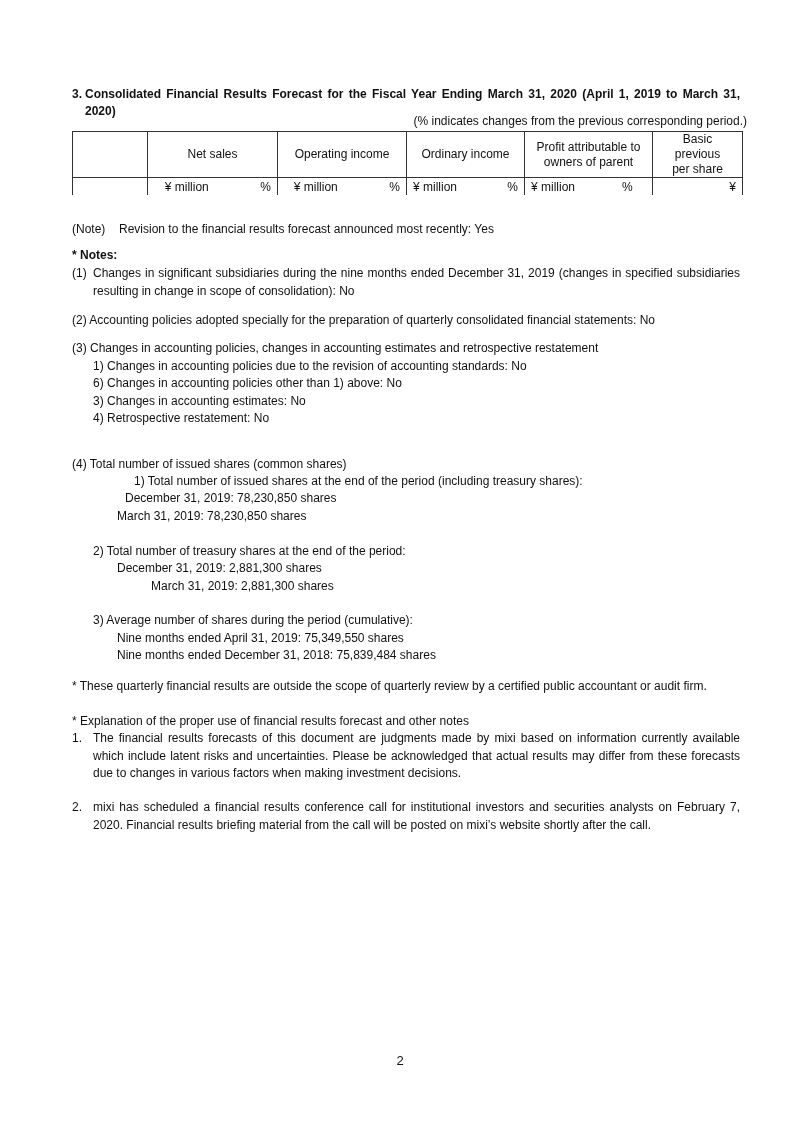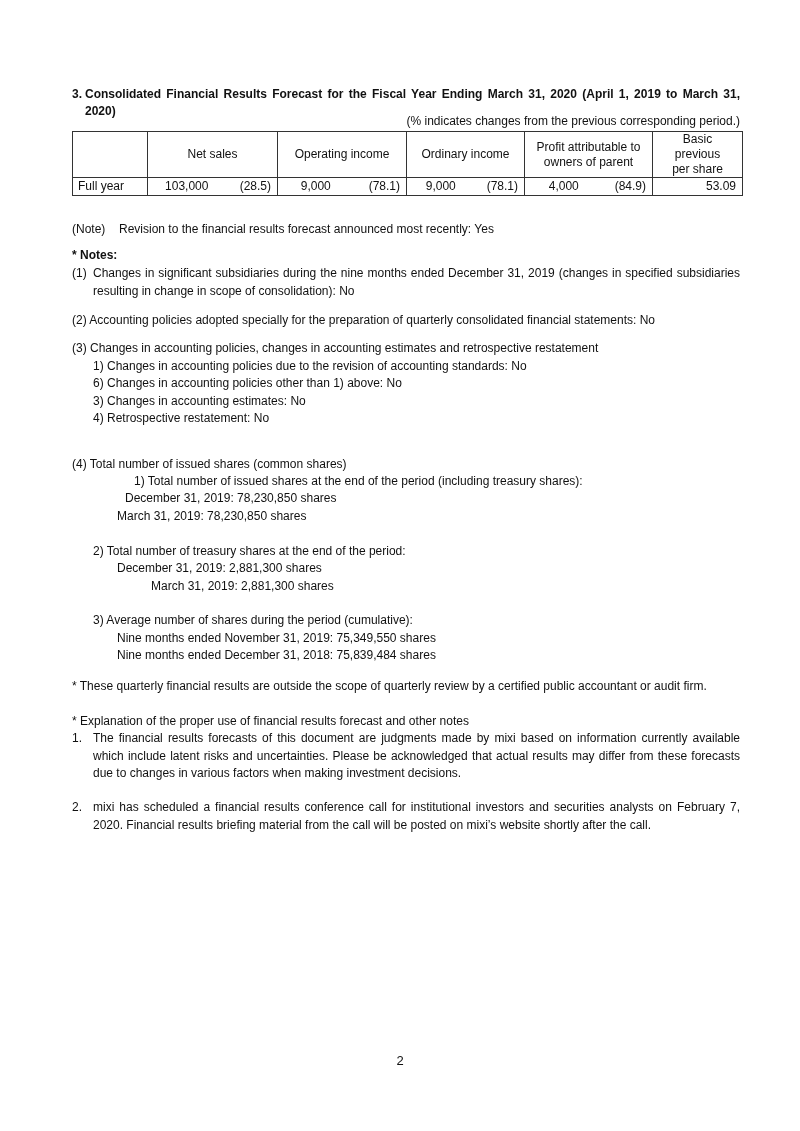--- a/index.html
+++ b/index.html
@@ -10,21 +10,21 @@
   }
   .abs { position: absolute; }
   .line { position: absolute; white-space: nowrap; line-height: 15px; font-size: 12px; }
   .bold { font-weight: bold; }
 
   
   #sec-title { left: 72px; top: 86px; width: 668px; font-weight: bold; font-size: 12px; line-height: 17px; }
   #sec-title .num { position: absolute; left: 0; top: 0; }
   #sec-title .txt { display: block; margin-left: 13px; text-align: justify; text-align-last: left; }
 
-  #pct-note { right: 60px; top: 114px; }
+  #pct-note { right: 53px; top: 114px; }
 
   
   table.fc {
     position: absolute; left: 72px; top: 131px; width: 670px;
     border-collapse: collapse; font-size: 12px; table-layout: fixed;
   }
   table.fc td { padding: 0 6px; border: 0; }
   table.fc tr.hdr td { height: 44px; text-align: center; border: 1px solid #333; line-height: 15px; }
   table.fc tr.units td { height: 16px; line-height: 16px; padding-top: 1px; }
   table.fc tr.vals td { height: 17px; line-height: 17px; }
@@ -72,31 +72,31 @@
     <td colspan="2">
       <span>Profit attributable to</span><br>
       <span>owners of parent</span>
     </td>
     <td>
       <span>Basic</span><br>
       <span>previous</span><br>
       <span>per share</span>
     </td>
   </tr>
-  <tr class="vals">
-    <td class="lft bl br c-label">Full year</td>
-    <td class="ctr">103,000</td>
-    <td class="rt br">(28.5)</td>
-    <td class="ctr">9,000</td>
-    <td class="rt br">(78.1)</td>
-    <td class="ctr">9,000</td>
-    <td class="rt br">(78.1)</td>
-    <td class="ctr">4,000</td>
-    <td class="rt br">(84.9)</td>
-    <td class="rt br">53.09</td>
+  <tr class="units">
+    <td class="bl br"></td>
+    <td class="ctr bl">¥ million</td>
+    <td class="rt br">%</td>
+    <td class="ctr">¥ million</td>
+    <td class="rt br">%</td>
+    <td class="lft">¥ million</td>
+    <td class="rt br">%</td>
+    <td class="lft">¥ million</td>
+    <td class="ctr br">%</td>
+    <td class="rt br">¥</td>
   </tr>
 </tbody>
   </table>
 
 <div id="note-line" class="line">
   <span class="lbl">(Note)</span><span>Revision to the financial results forecast announced most recently: Yes</span>
 </div>
 
 <div class="line bold" style="left:72px; top:248px;">* Notes:</div>
 
@@ -116,21 +116,21 @@
 <div class="line" style="left:72px; top:457px;">(4)  Total number of issued shares (common shares)</div>
 <div class="line" style="left:93px; top:474px;margin-left:41px;">1) Total number of issued shares at the end of the period (including treasury shares):</div>
 <div class="line" style="left:117px; top:491px;margin-left:8px;">December 31, 2019: 78,230,850 shares</div>
 <div class="line" style="left:117px; top:509px;">March 31, 2019: 78,230,850 shares</div>
 
 <div class="line" style="left:93px; top:544px;">2) Total number of treasury shares at the end of the period:</div>
 <div class="line" style="left:117px; top:561px;">December 31, 2019: 2,881,300 shares</div>
 <div class="line" style="left:135px; top:579px;margin-left:16px;">March 31, 2019: 2,881,300 shares</div>
 
 <div class="line" style="left:93px; top:613px;">3) Average number of shares during the period  (cumulative):</div>
-<div class="line" style="left:117px; top:631px;">Nine months ended November 31, 2019: 75,349,550 shares</div>
+<div class="line" style="left:117px; top:631px;">Nine months ended April 31, 2019: 75,349,550 shares</div>
 <div class="line" style="left:117px; top:648px;">Nine months ended December 31, 2018: 75,839,484 shares</div>
 
 <div class="line" style="left:72px; top:679px;">* These quarterly financial results are outside the scope of quarterly review by a certified public accountant or audit firm.</div>
 
 <div class="line" style="left:72px; top:714px;">* Explanation of the proper use of financial results forecast and other notes</div>
 
 <div class="abs" style="left:72px; top:730px; width:668px;">
   <span class="abs" style="left:0; top:0; line-height:17.5px;">1.</span>
   <div style="margin-left:21px; text-align:justify; text-align-last:left; line-height:17.5px;">The financial results forecasts of this document are judgments made by mixi based on information currently available which include latent risks and uncertainties. Please be acknowledged that actual results may differ from these forecasts due to changes in various factors when making investment decisions.</div>
 </div>

